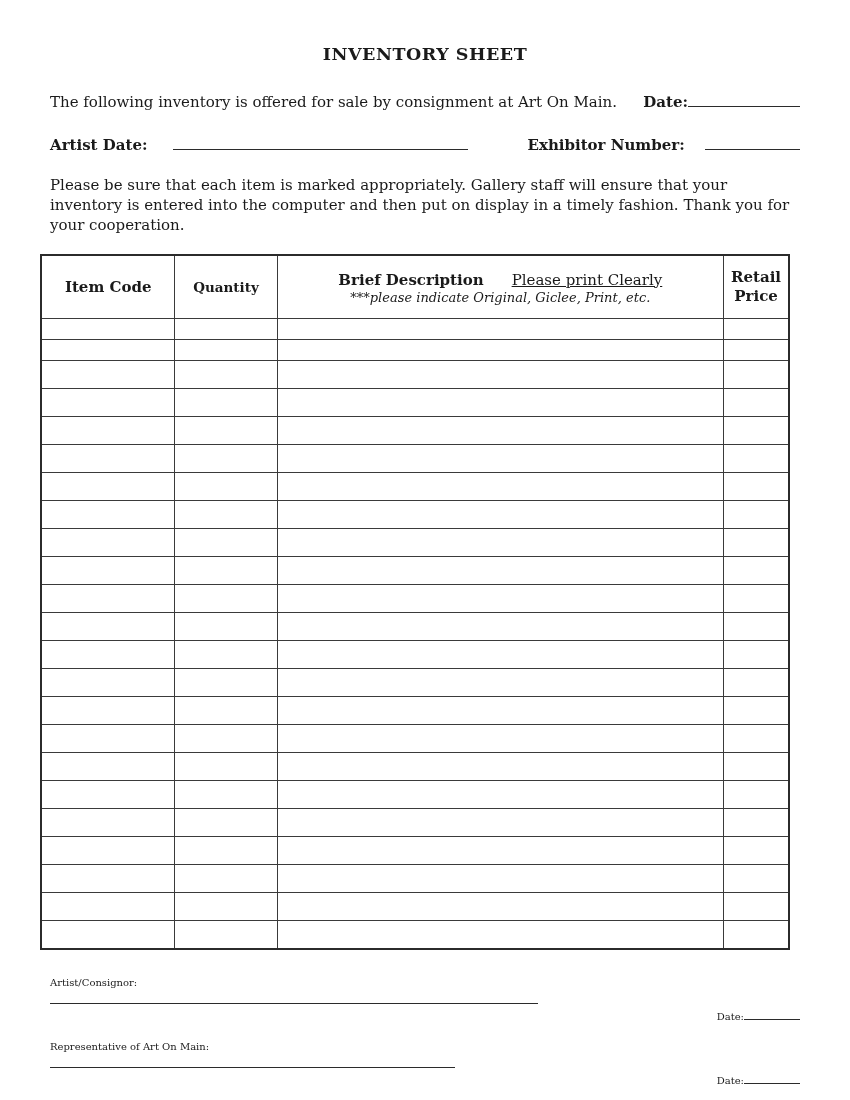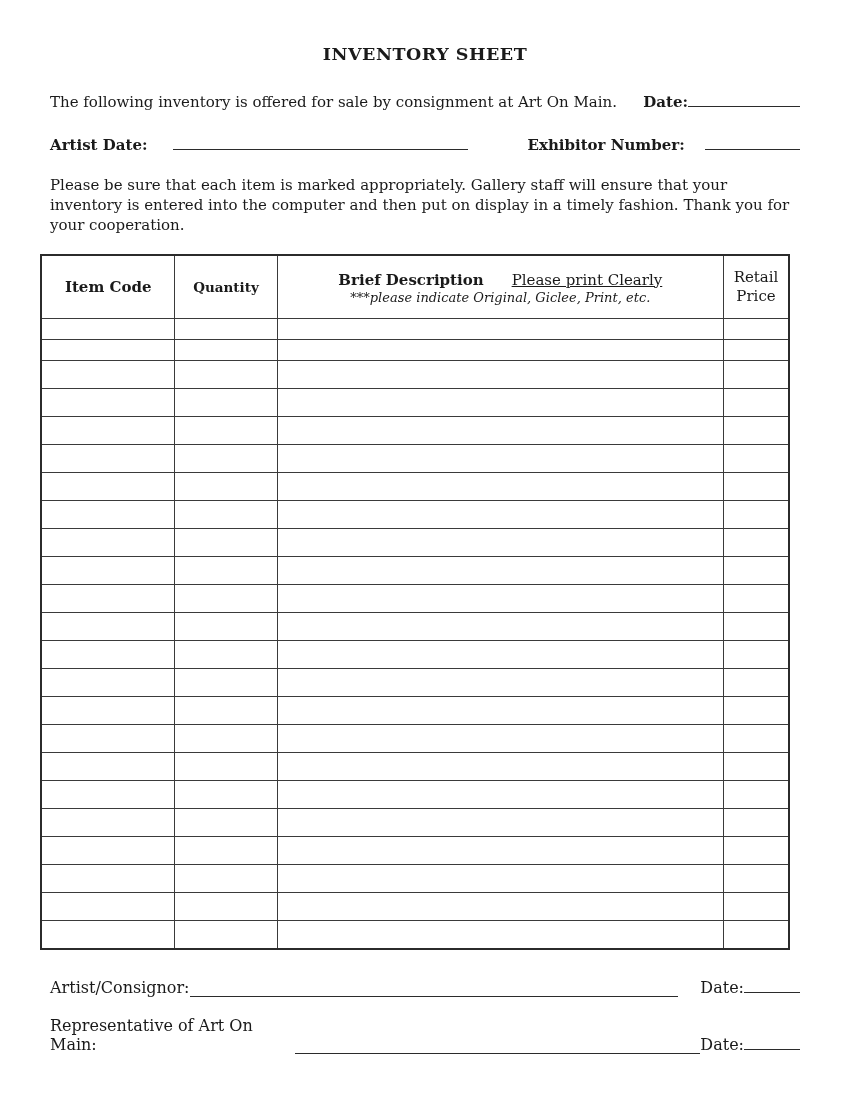--- a/index.html
+++ b/index.html
@@ -57,32 +57,33 @@
   }
   table.inventory th, table.inventory td {
     border: 1px solid #3a3a3a;
     padding: 0;
   }
   table.inventory { border: 2px solid #2b2b2b; }
   thead tr { height: 64px; }
   th.col-code   { width: 131px; font-size: 15px; font-weight: bold; }
   th.col-qty    { width: 100px; font-size: 13.5px; font-weight: bold; }
   th.col-desc   { width: 437px; }
-  th.col-price  { width: 64px; font-size: 15px; font-weight: normal; line-height: 1.25; }
+  th.col-price  { width: 64px; font-size: 15px; font-weight: bold; line-height: 1.25; }
   .desc-head-main { font-size: 15px; font-weight: bold; }
   .desc-head-emph { font-size: 15px; font-weight: normal; text-decoration: underline; margin-left: 28px; }
   .desc-head-note { font-size: 13px; font-style: italic; font-weight: normal; margin-top: 1px; }
   tbody tr { height: 28px; }
   tbody tr.short { height: 21px; }
   .sig-block { margin-top: 27px; }
   .sig-row {
     display: flex;
-    align-items: flex-end;
-    font-size: 16px;
+    align-items: flex-start;
+    font-size: 10px;
     margin-bottom: 19px;
+    flex-direction: column;
   }
   .line-sig { width: 0; flex: 0 0 auto; }
   .line-consignor { width: 488px; }
   .line-representative { width: 405px; }
   .sig-date-group { margin-left: auto; display: flex; align-items: baseline; }
   .line-sig-date { width: 56px; }
   .over-note {
     margin-top: 10px;
     text-align: right;
     font-size: 14px;

